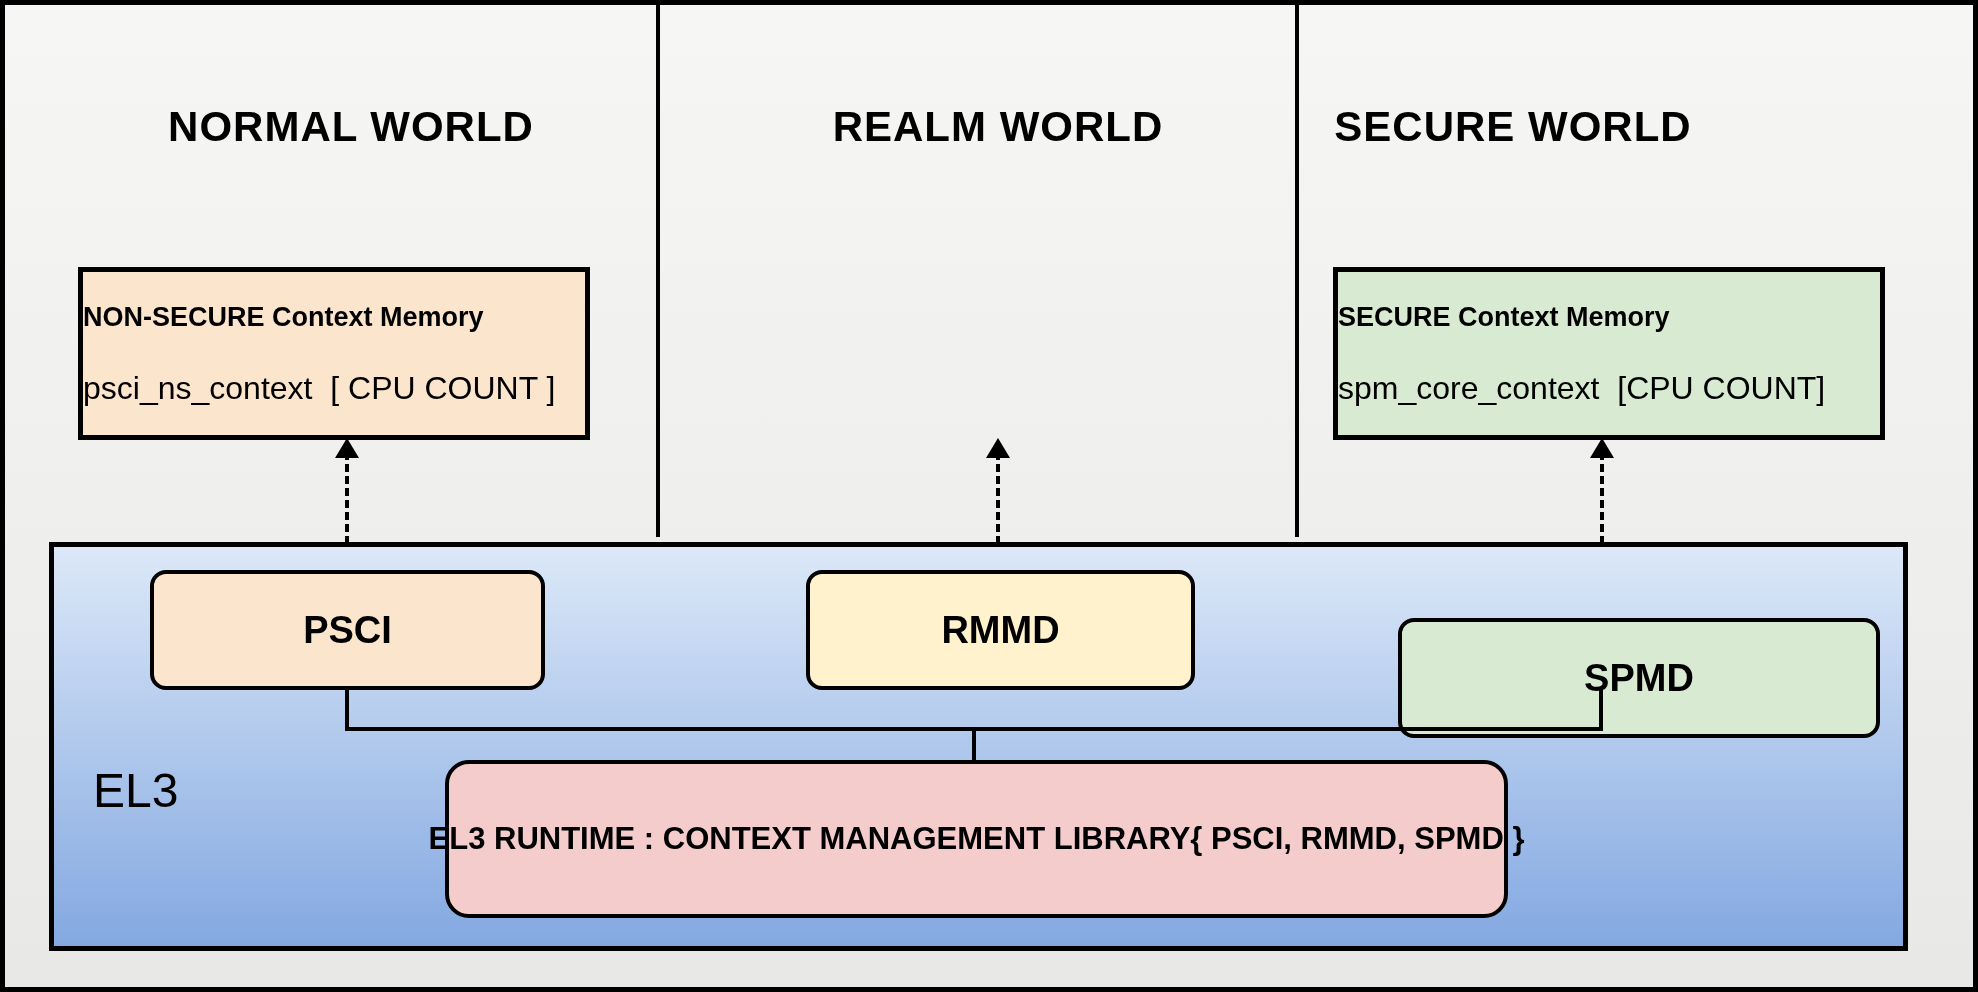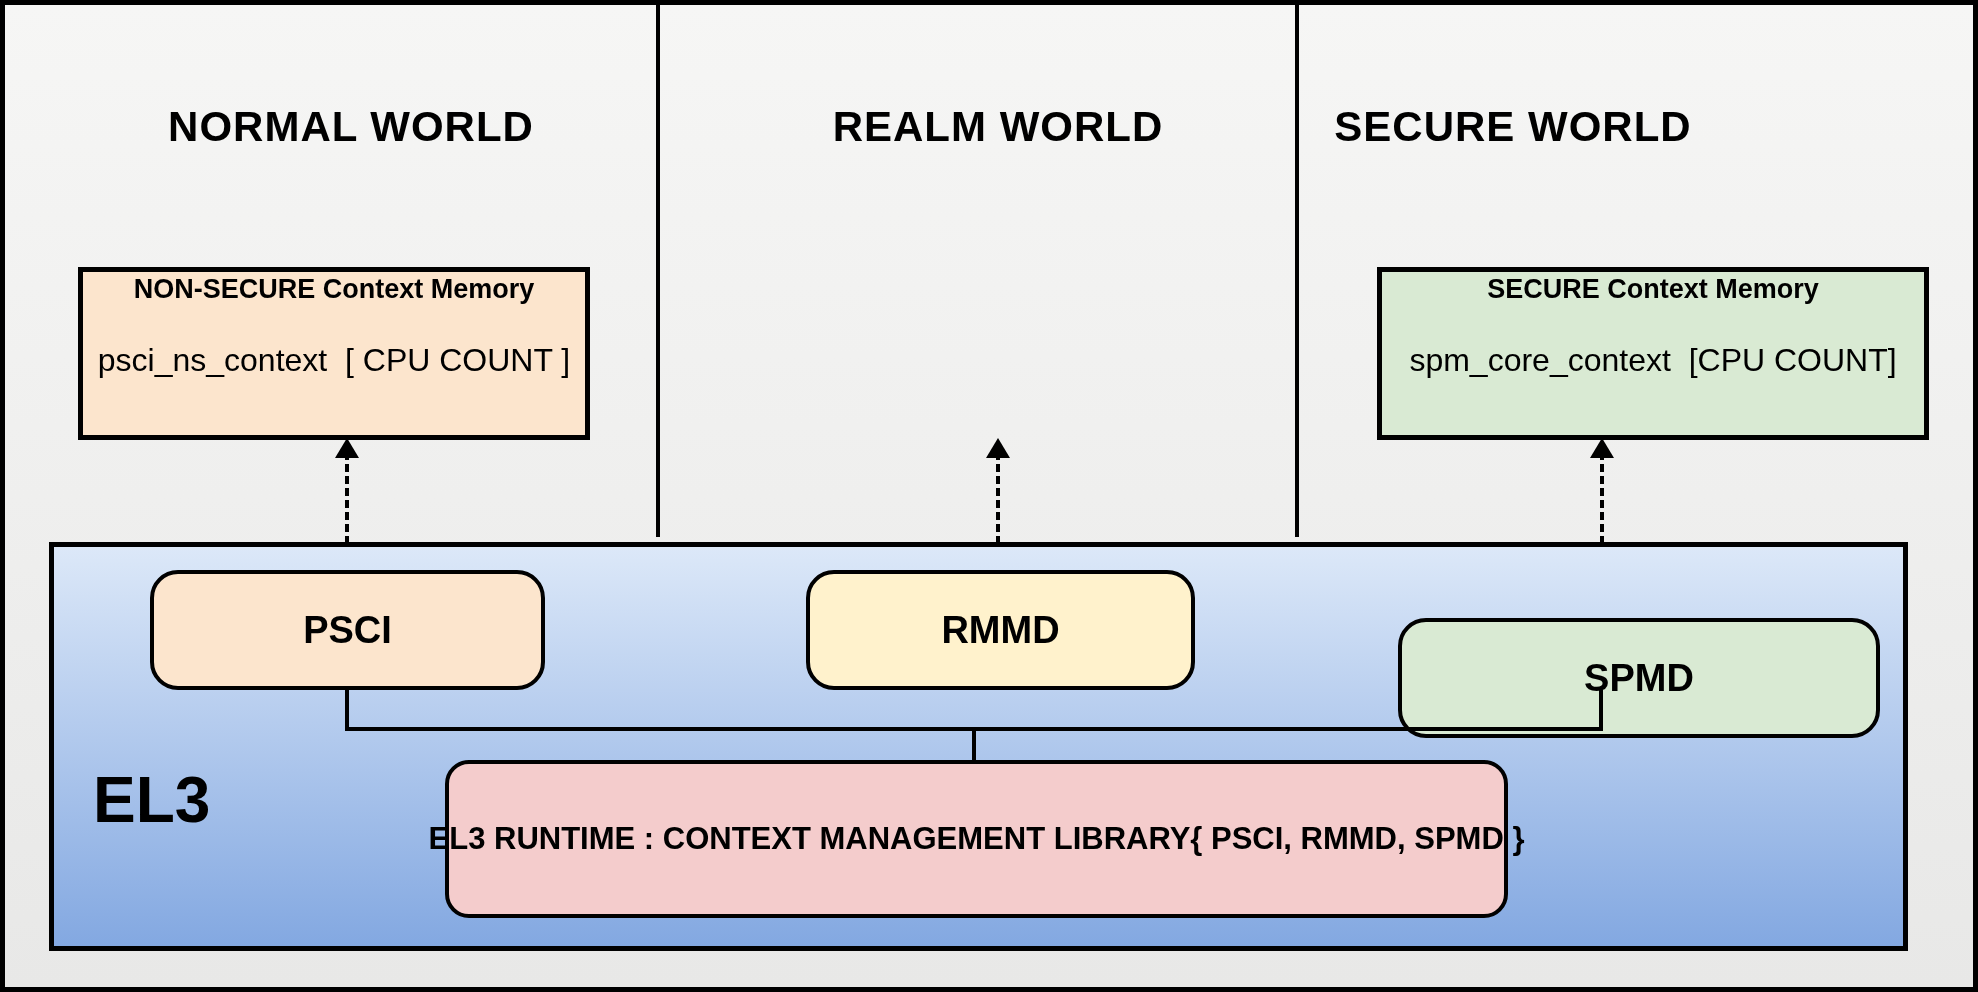--- a/index.html
+++ b/index.html
@@ -39,21 +39,22 @@
   }
 
   
   .membox {
     position: absolute;
     top: 262px;
     height: 173px;
     border: 5px solid #000;
     display: flex;
     flex-direction: column;
-    align-items: center;
+    align-items: flex-start;
+    padding-top: 28px;
   }
   .memtitle {
     font-size: 27px;
     font-weight: bold;
     line-height: 34px;
     white-space: pre;
   }
   .memcode {
     font-size: 32px;
     line-height: 34px;
@@ -94,31 +95,31 @@
     top: 537px;
     width: 1859px;
     height: 409px;
     border: 5px solid #000;
     background: linear-gradient(#dce8f8, #83a8e1);
   }
   .el3-label {
     position: absolute;
     left: 39px;
     top: 216px;
-    font-size: 64px;
-    font-weight: bold;
+    font-size: 48px;
+    font-weight: normal;
   }
 
   
   .comp {
     position: absolute;
     top: 23px;
     height: 120px;
     border: 4px solid #000;
-    border-radius: 28px;
+    border-radius: 16px;
     display: flex;
     align-items: center;
     justify-content: center;
     font-size: 38px;
     font-weight: bold;
   }
   .comp.psci { left: 96px;   width: 395px; background: #fce5cd; }
   .comp.rmmd { left: 752px;  width: 389px; background: #fff2cc; }
   .comp.spmd { left: 1344px; width: 482px; background: #d9ead3; margin-top: 48px; }
 
@@ -160,21 +161,21 @@
   <div class="sep s2"></div>
 
   <div class="world-title" style="left:346px">NORMAL WORLD</div>
   <div class="world-title" style="left:993px">REALM WORLD</div>
   <div class="world-title" style="left:1508px">SECURE WORLD</div>
 
   <div class="membox" style="left:73px;width:512px;background:#fce5cd">
     <div class="memtitle">NON-SECURE Context Memory</div>
     <div class="memcode">psci_ns_context  [ CPU COUNT ]</div>
   </div>
-  <div class="membox" style="left:1372px;width:552px;background:#d9ead3">
+  <div class="membox" style="left:1328px;width:552px;background:#d9ead3">
     <div class="memtitle">SECURE Context Memory</div>
     <div class="memcode">spm_core_context  [CPU COUNT]</div>
   </div>
 
   <div class="arrow" style="left:342px">
     <div class="ah up"></div>
     <div class="dashline"></div>
     <div class="ah down"></div>
   </div>
   <div class="arrow" style="left:993px">

